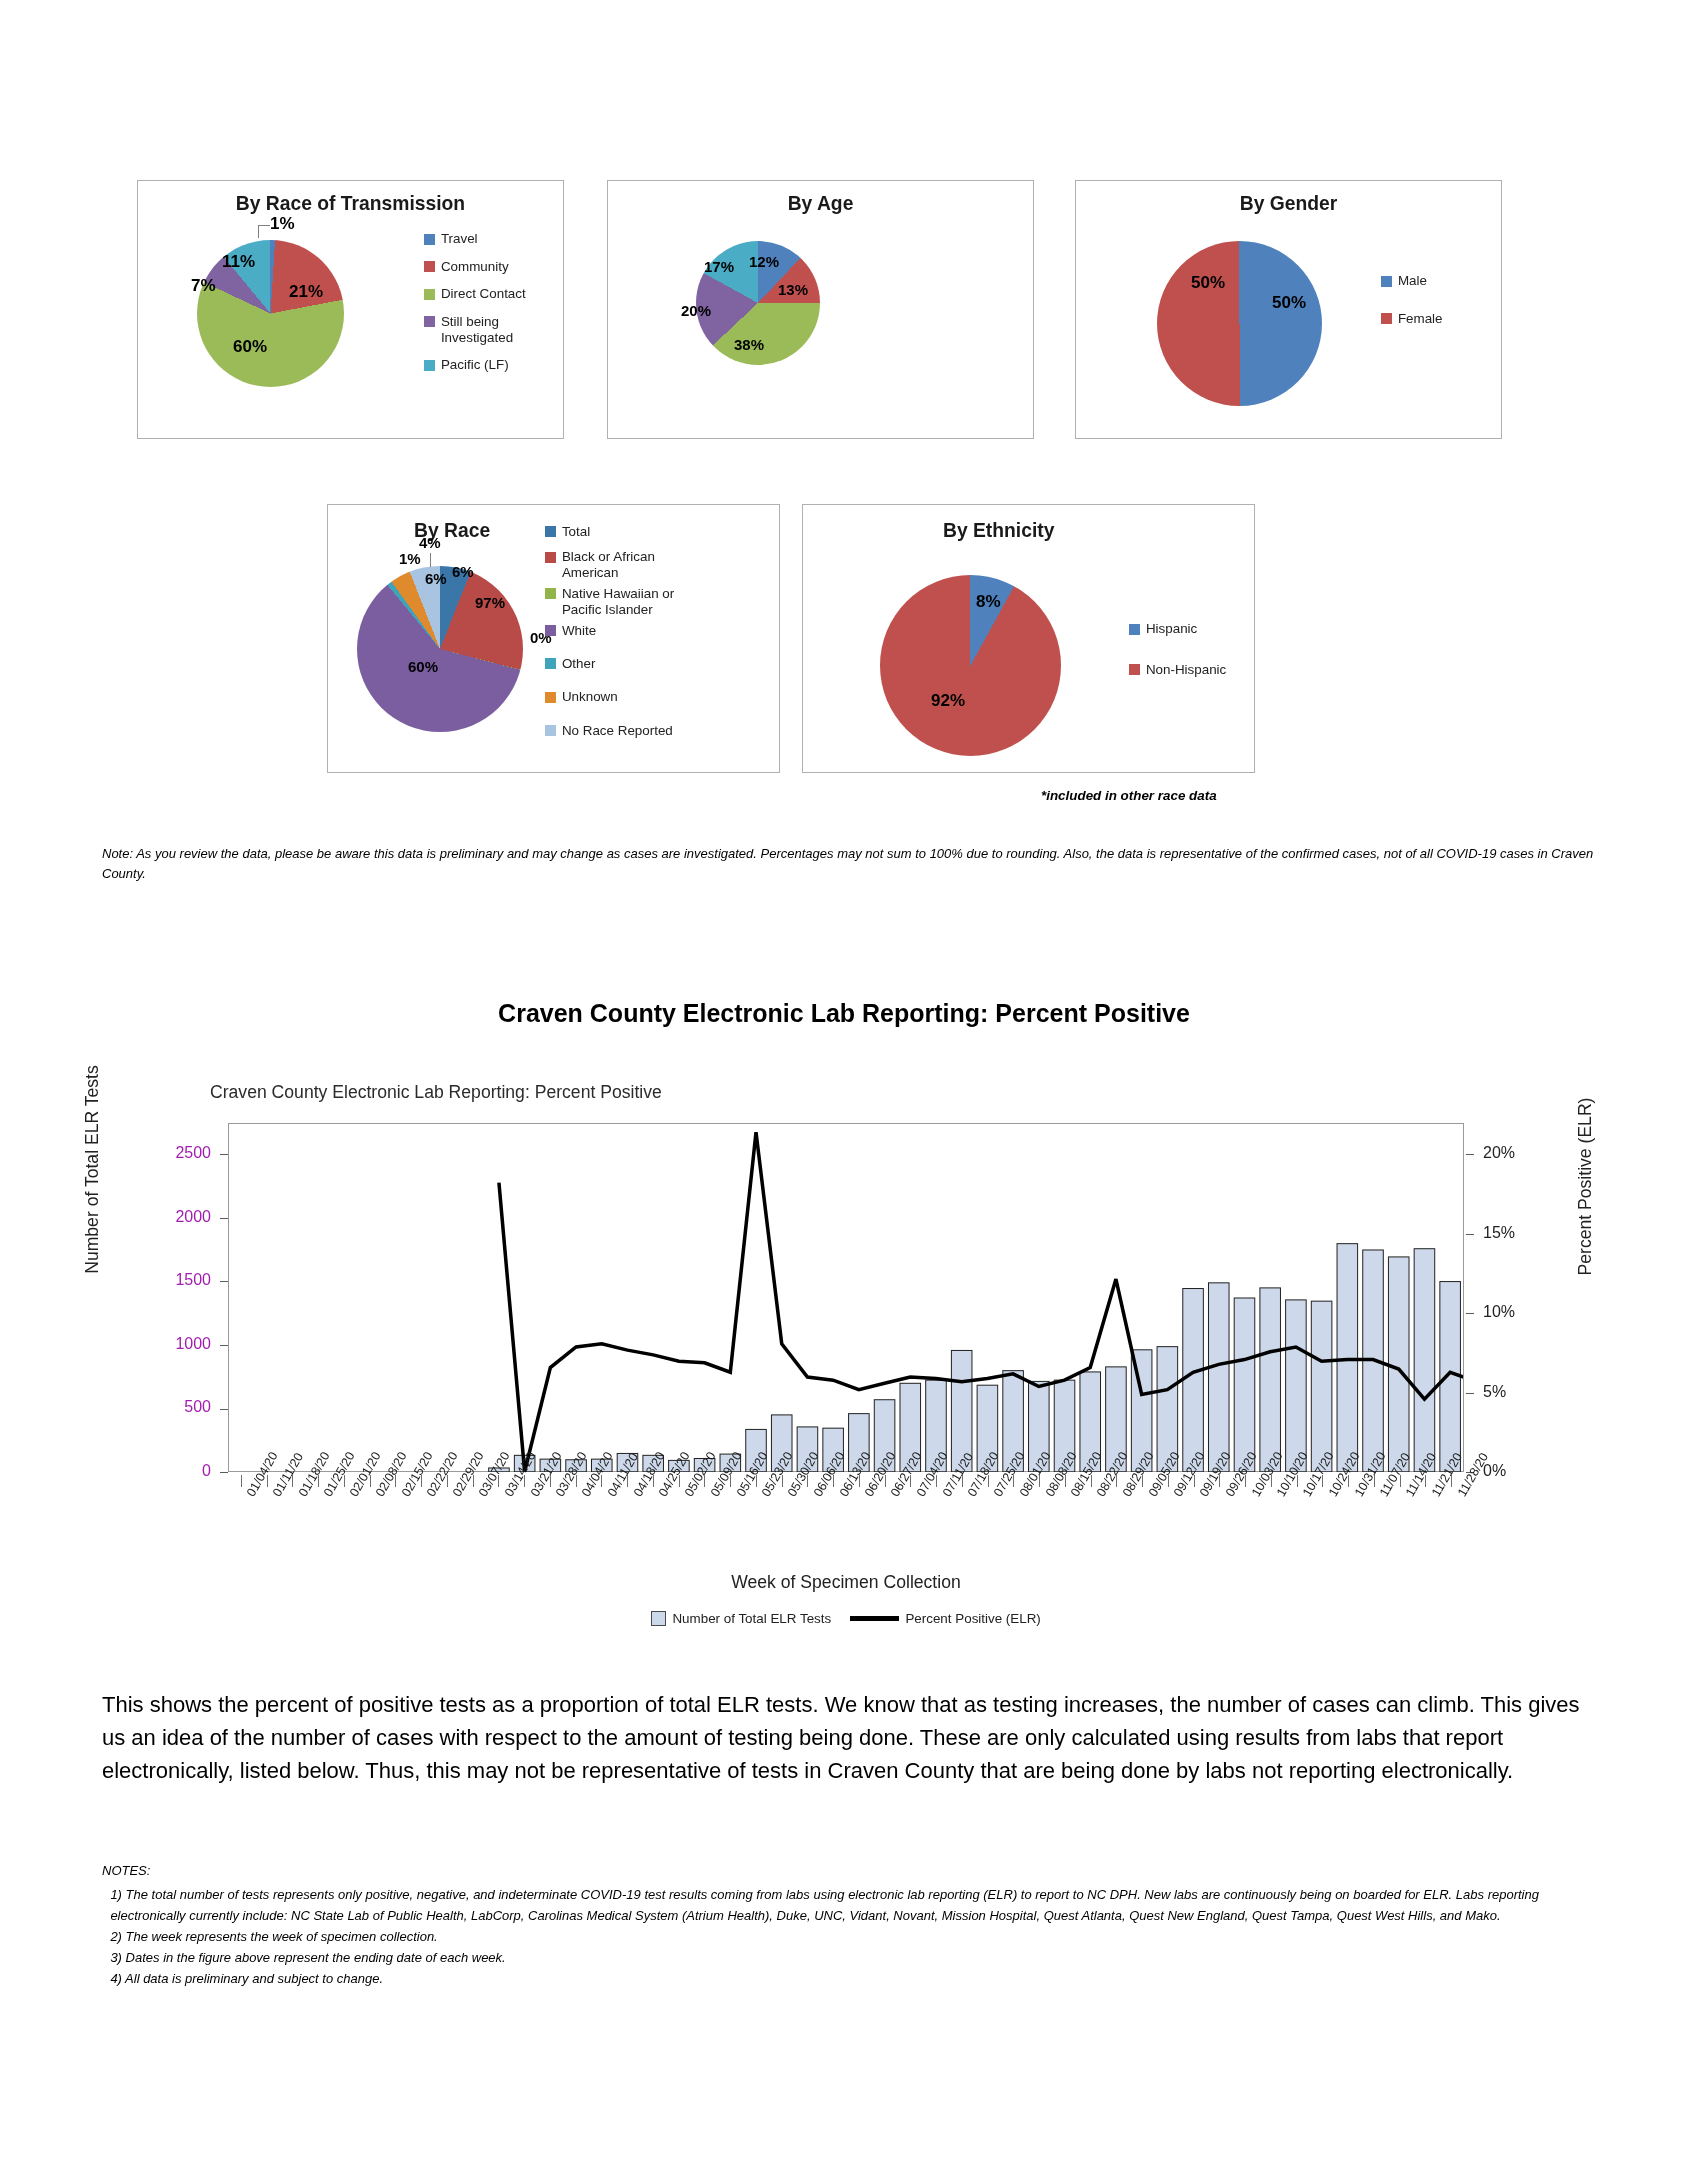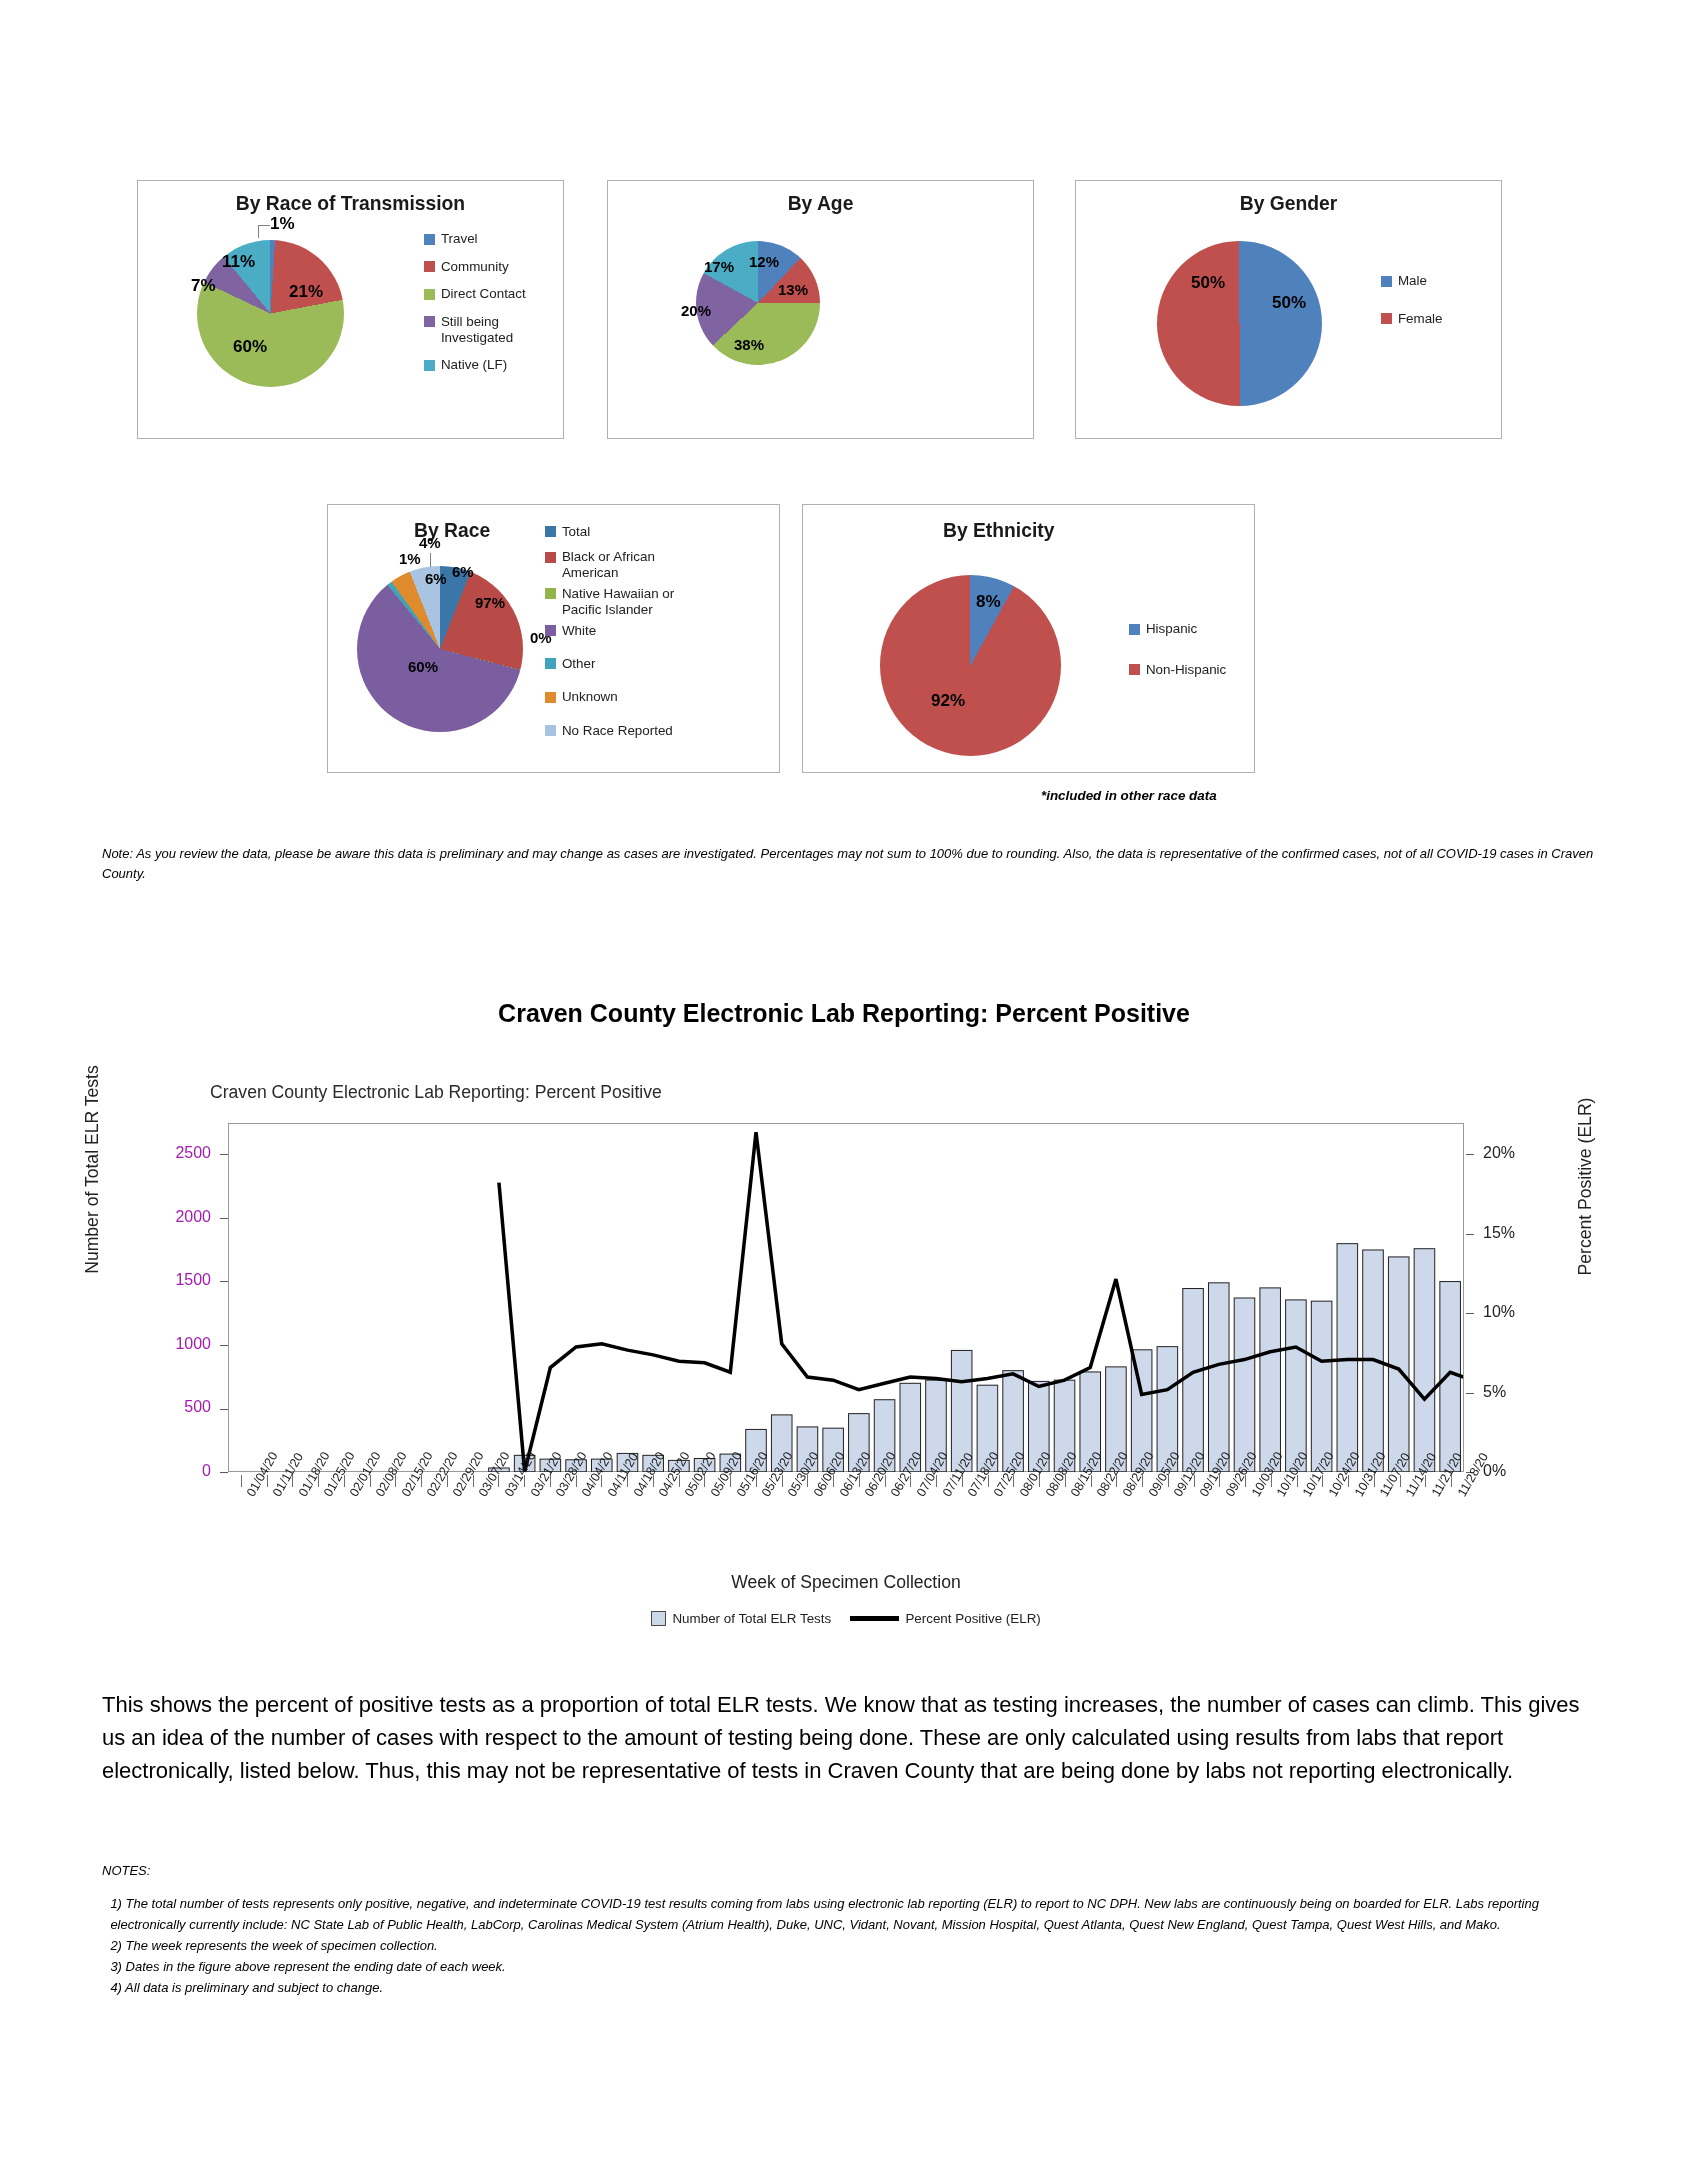--- a/index.html
+++ b/index.html
@@ -92,21 +92,21 @@
   .body-para{
     position:absolute;left:102px;top:1688px;width:1503px;
     font-size:22px;line-height:1.5;color:#000;
   }
 
   
   .notes{
     position:absolute;left:102px;top:1860px;width:1503px;
     font-size:13px;font-style:italic;line-height:1.62;color:#000;
   }
-  .notes .n-head{margin-bottom:12px;}
+  .notes .n-head{margin-bottom:3px;}
   .notes .n-item{padding-left:8.4px;}
 </style>
 </head>
 <body>
 
 <div class="page">
 
 
   <div class="pie-panel" style="left:137px;top:180px;width:427px;height:259px;">
     <div class="pie-title">By Race of Transmission</div>
@@ -140,21 +140,21 @@
           <span class="sw" style="background:#9BBB59"></span>
           <span class="tx">Direct Contact</span>
         </div>
       <div class="li">
           <span class="sw" style="background:#8064A2"></span>
           <span class="tx">Still being
 Investigated</span>
         </div>
       <div class="li">
           <span class="sw" style="background:#4BACC6"></span>
-          <span class="tx">Native  (LF)</span>
+          <span class="tx">Pacific  (LF)</span>
         </div>
     </div>
   </div>
 
   <div class="pie-panel" style="left:607px;top:180px;width:427px;height:259px;">
     <div class="pie-title">By Age</div>
     <div class="pie-wrap" style="left:88px;top:60px;width:124px;height:124px;">
       <div class="pie" style="width:124px;height:124px;
         background:conic-gradient(from 0deg,
           #4F81BD 0deg 43.2deg,

